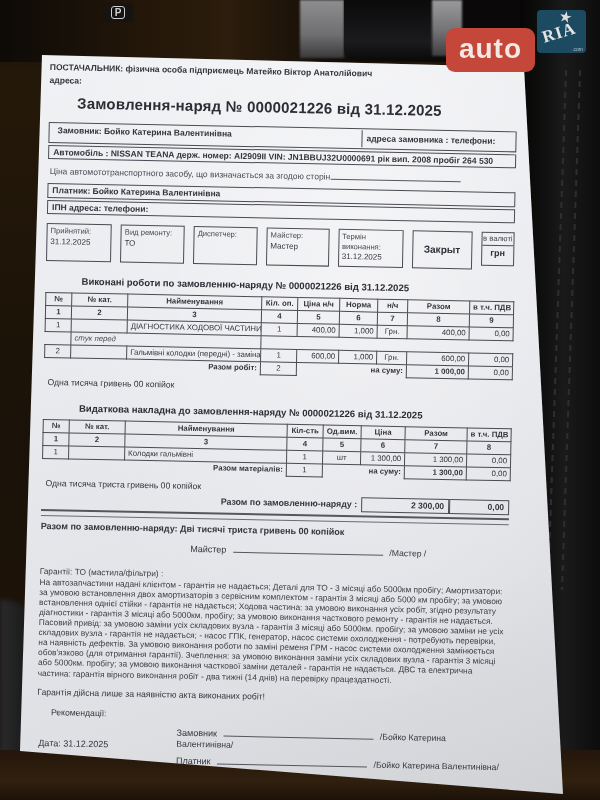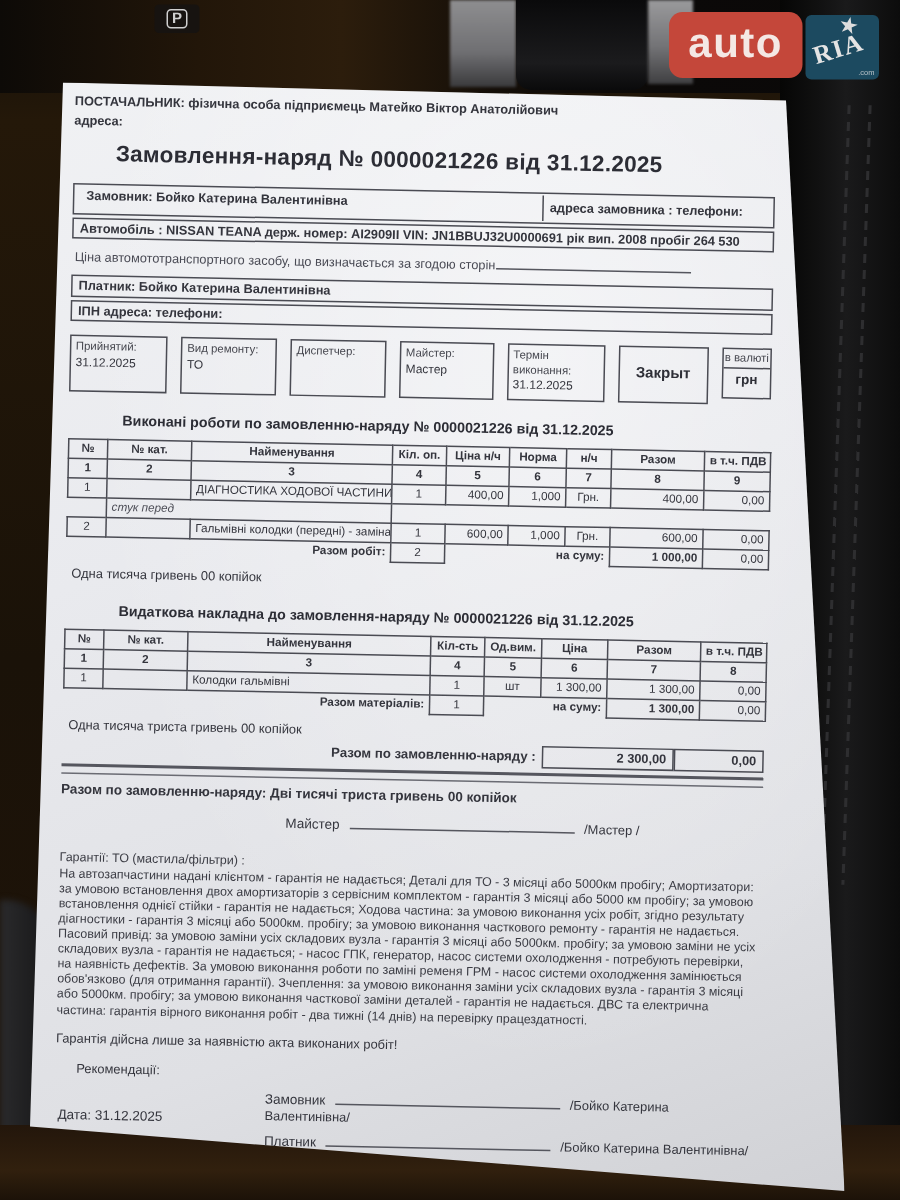--- a/index.html
+++ b/index.html
@@ -30,21 +30,21 @@
 
   
   .park{position:absolute;left:103px;top:3px;width:30px;height:19px;background:#171310;
       border-radius:3px;display:flex;align-items:center;justify-content:center;}
   .park span{color:#cfcfcf;font-size:10px;font-weight:bold;border:1px solid #cfcfcf;
       border-radius:3px;padding:0 3px;line-height:11px;}
 
   
   .wm{position:absolute;top:8px;right:14px;display:flex;align-items:flex-start;z-index:60;}
   .wm-auto{background:#c4473a;color:#f4e8e4;font-weight:bold;font-size:28px;
-      height:44px;line-height:42px;padding:0 13px;border-radius:9px;letter-spacing:1px;}
+      height:44px;line-height:42px;padding:0 13px;border-radius:9px;letter-spacing:1px;margin-top:20px;}
   .wm-ria{position:relative;width:49px;height:43px;background:#1c4a60;border-radius:4px;
       margin-left:2px;margin-top:2px;overflow:hidden;}
   .wm-ria .star{position:absolute;left:22px;top:-2px;color:#ddd;font-size:15px;transform:rotate(12deg);}
   .wm-ria .ria{position:absolute;left:5px;top:13px;color:#e4e4e4;font-weight:bold;font-size:17px;
       font-family:"Liberation Serif",serif;transform:rotate(-17deg);letter-spacing:1px;}
   .wm-ria .com{position:absolute;right:3px;bottom:1px;color:#b9c3c9;font-size:5px;}
 
   
   .paper{position:absolute;inset:0;
       clip-path:polygon(42px 55px,524px 67px,563px 794px,20px 751px);

